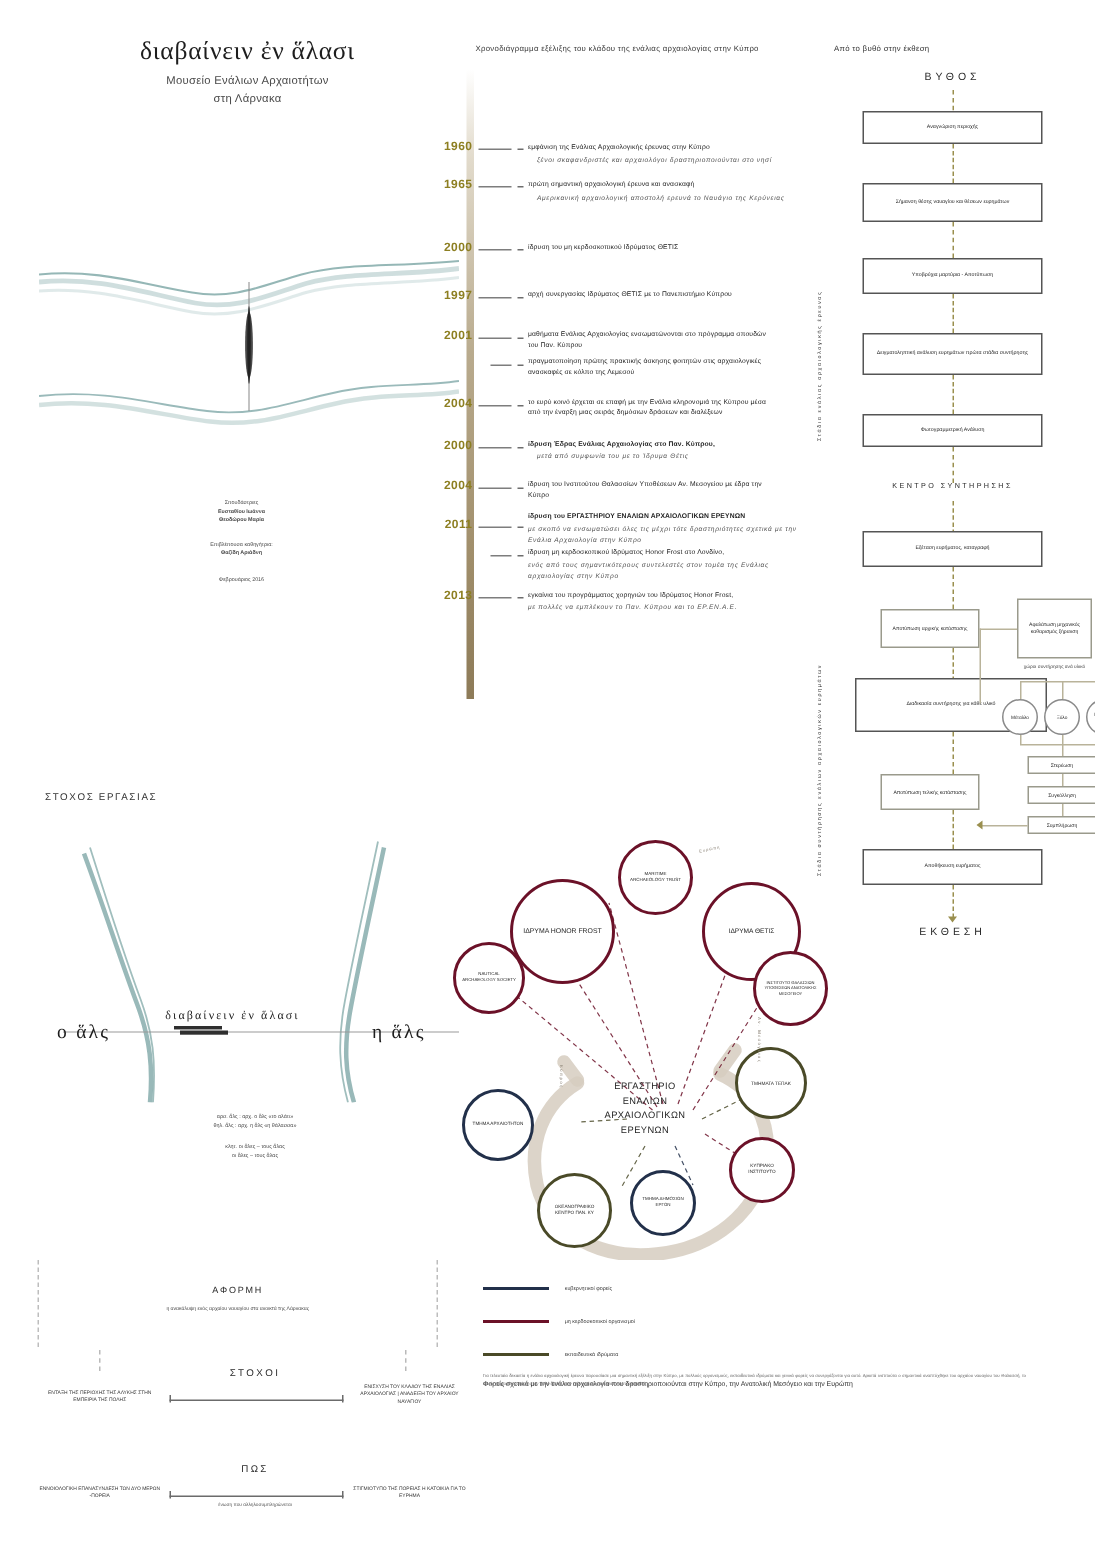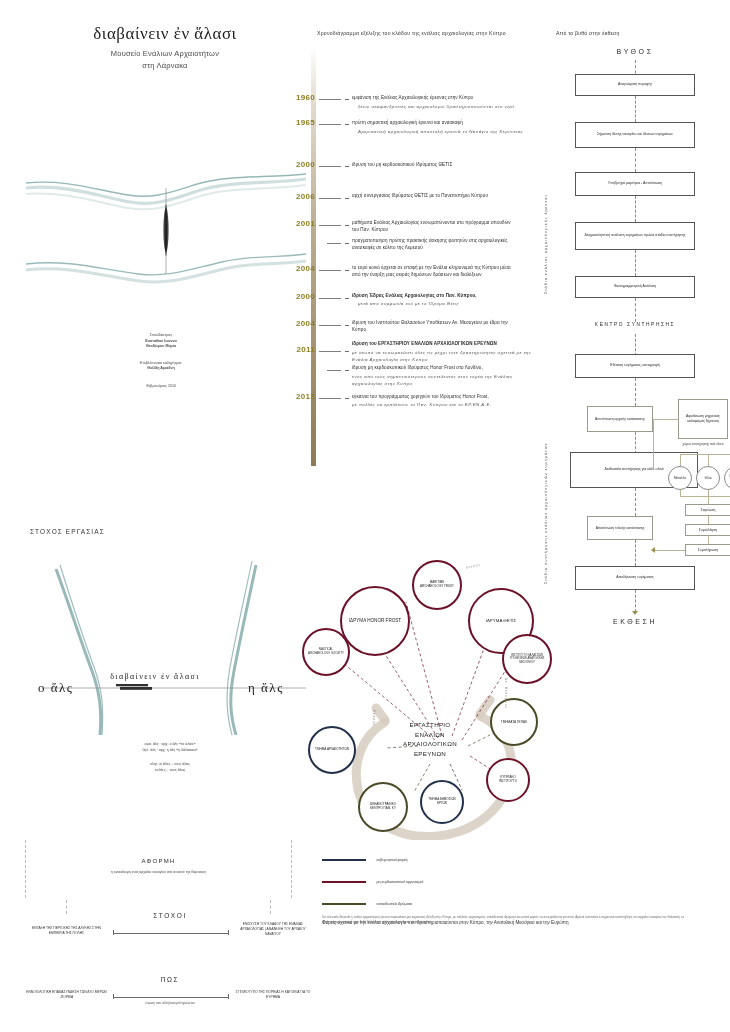--- a/index.html
+++ b/index.html
@@ -114,21 +114,21 @@
     <div class="tl-tick" style="left:14px;top:124px;width:22px;"></div>
     <div class="tl-dash" style="left:40px;top:124px;"></div>
     <div class="tl-ttl" style="left:47px;top:120px;width:185px;">πρώτη σημαντική αρχαιολογική έρευνα και ανασκαφή</div>
     <div class="tl-desc" style="left:53px;top:129px;width:182px;">Αμερικανική αρχαιολογική αποστολή ερευνά το Ναυάγιο της Κερύνειας</div>
 
     <div class="tl-year" style="left:-30px;top:160px;">2000</div>
     <div class="tl-tick" style="left:14px;top:166px;width:22px;"></div>
     <div class="tl-dash" style="left:40px;top:166px;"></div>
     <div class="tl-ttl" style="left:47px;top:162px;width:185px;">ίδρυση του μη κερδοσκοπικού Ιδρύματος ΘΕΤΙΣ</div>
 
-    <div class="tl-year" style="left:-30px;top:192px;">2006</div>
+    <div class="tl-year" style="left:-30px;top:192px;">1997</div>
     <div class="tl-tick" style="left:14px;top:198px;width:22px;"></div>
     <div class="tl-dash" style="left:40px;top:198px;"></div>
     <div class="tl-ttl" style="left:47px;top:193px;width:150px;">αρχή συνεργασίας Ιδρύματος ΘΕΤΙΣ με το Πανεπιστήμιο Κύπρου</div>
 
     <div class="tl-year" style="left:-30px;top:219px;">2001</div>
     <div class="tl-tick" style="left:14px;top:225px;width:22px;"></div>
     <div class="tl-dash" style="left:40px;top:225px;"></div>
     <div class="tl-ttl" style="left:47px;top:220px;width:160px;">μαθήματα Ενάλιας Αρχαιολογίας ενσωματώνονται στο πρόγραμμα σπουδών του Παν. Κύπρου</div>
 
     <div class="tl-tick" style="left:22px;top:243px;width:14px;"></div>

